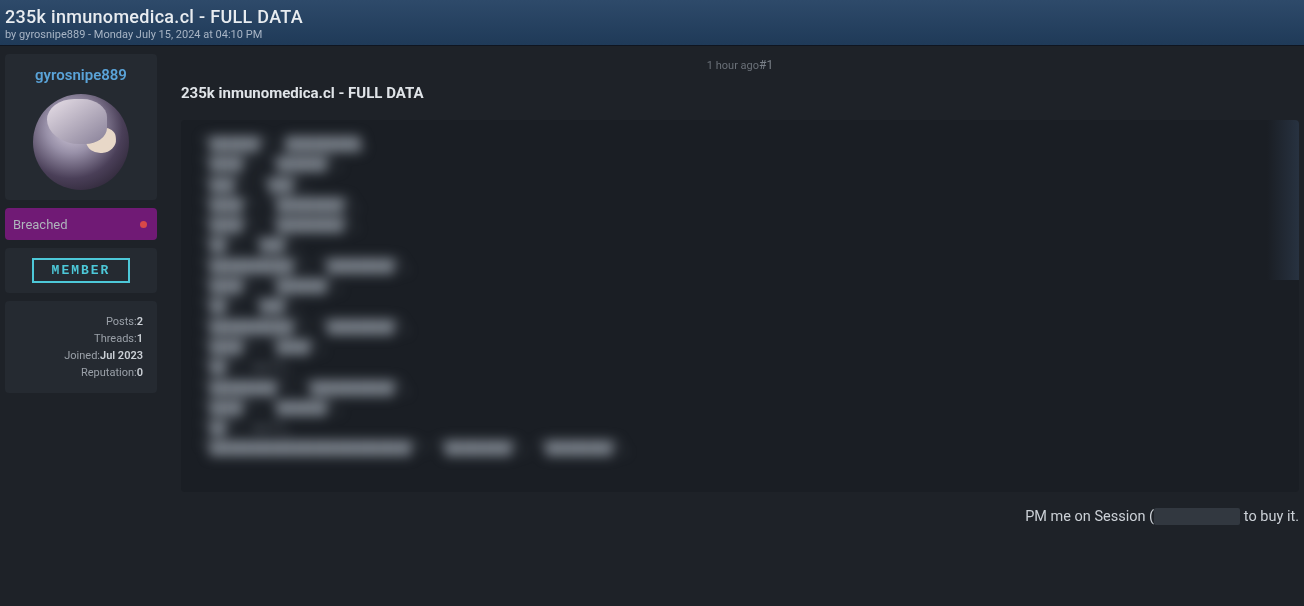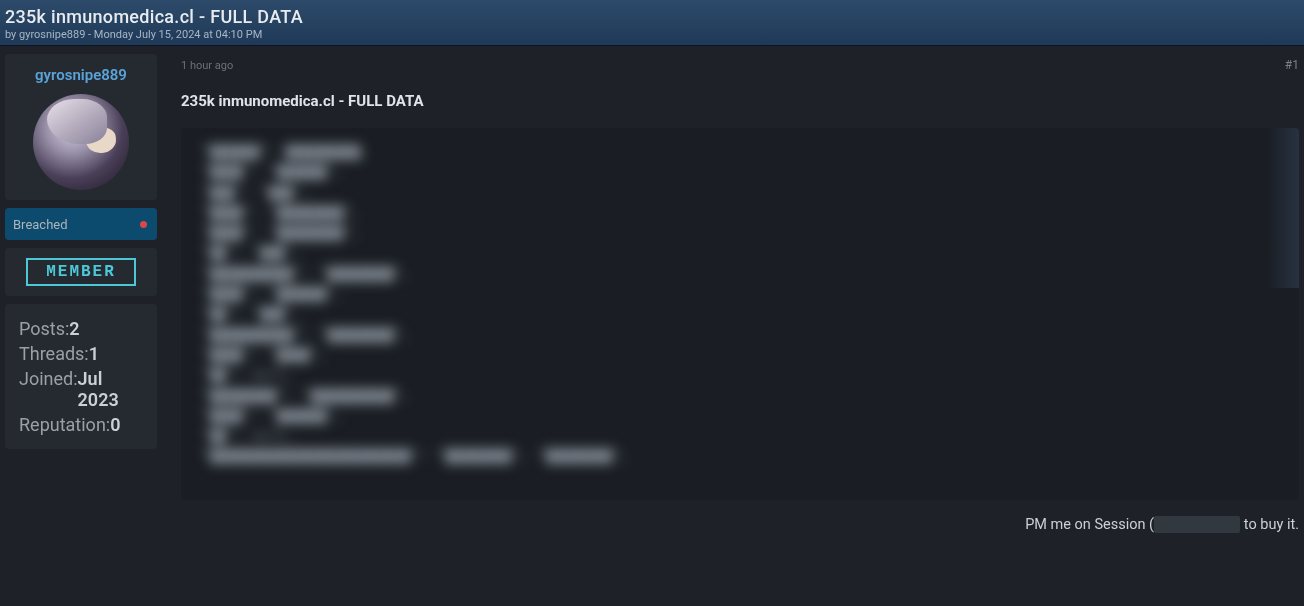--- a/index.html
+++ b/index.html
@@ -80,21 +80,21 @@
       content: '';
       position: absolute;
       top: 5%;
       left: 15%;
       width: 60px;
       height: 45px;
       background: linear-gradient(145deg, #e8e0e8 0%, #b8b0c0 50%, #888098 100%);
       border-radius: 50% 45% 40% 60%;
     }
     .user-rank {
-      background: #0c4a6e;
+      background: #701a75;
       border-radius: 4px;
       padding: 8px;
       margin-top: 8px;
       text-align: center;
     }
     .rank-label {
       color: #aeb4bb;
       font-size: 13px;
       display: inline-flex;
       align-items: center;
@@ -115,54 +115,54 @@
       background: #252a31;
       border-radius: 4px;
       padding: 10px 8px;
       margin-top: 8px;
       text-align: center;
     }
     .member-badge-inner {
       border: 2px solid #4dc8d8;
       color: #4dc8d8;
       padding: 3px 18px;
-      font-size: 16px;
+      font-size: 13px;
       font-weight: 700;
       letter-spacing: 2px;
       display: inline-block;
       font-family: "Courier New", monospace;
     }
     .user-stats {
       background: #252a31;
       border-radius: 4px;
       padding: 12px 14px;
       margin-top: 8px;
     }
     .stat-row {
       display: flex;
-      justify-content: flex-start;
-      font-size: 18px;
+      justify-content: flex-end;
+      font-size: 11px;
       color: #9aa0a8;
       padding: 2px 0;
     }
     .stat-value {
       color: #cbd0d6;
       font-weight: 600;
     }
     .post-body {
       flex: 1;
       padding-top: 4px;
     }
     .post-meta {
       display: flex;
-      justify-content: space-between;
+      justify-content: center;
       align-items: baseline;
       font-size: 11px;
       color: #6a7078;
-      margin-bottom: 20px;
+      margin-bottom: 12px;
     }
     .post-number {
       color: #7a8088;
       font-size: 12px;
     }
     .post-title {
       color: #e0e4e8;
       font-size: 15px;
       font-weight: 700;
       margin-bottom: 18px;

